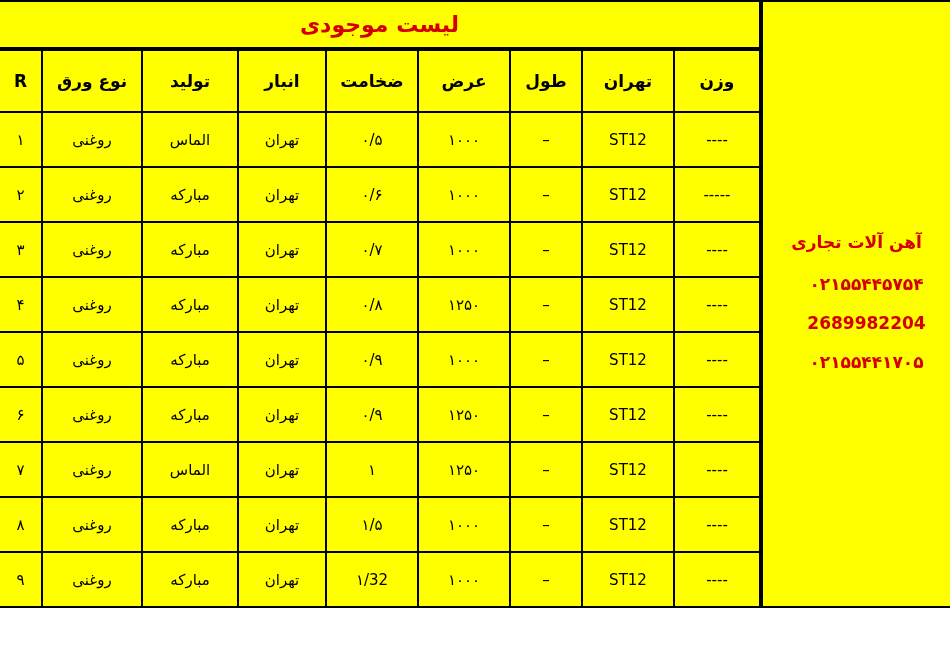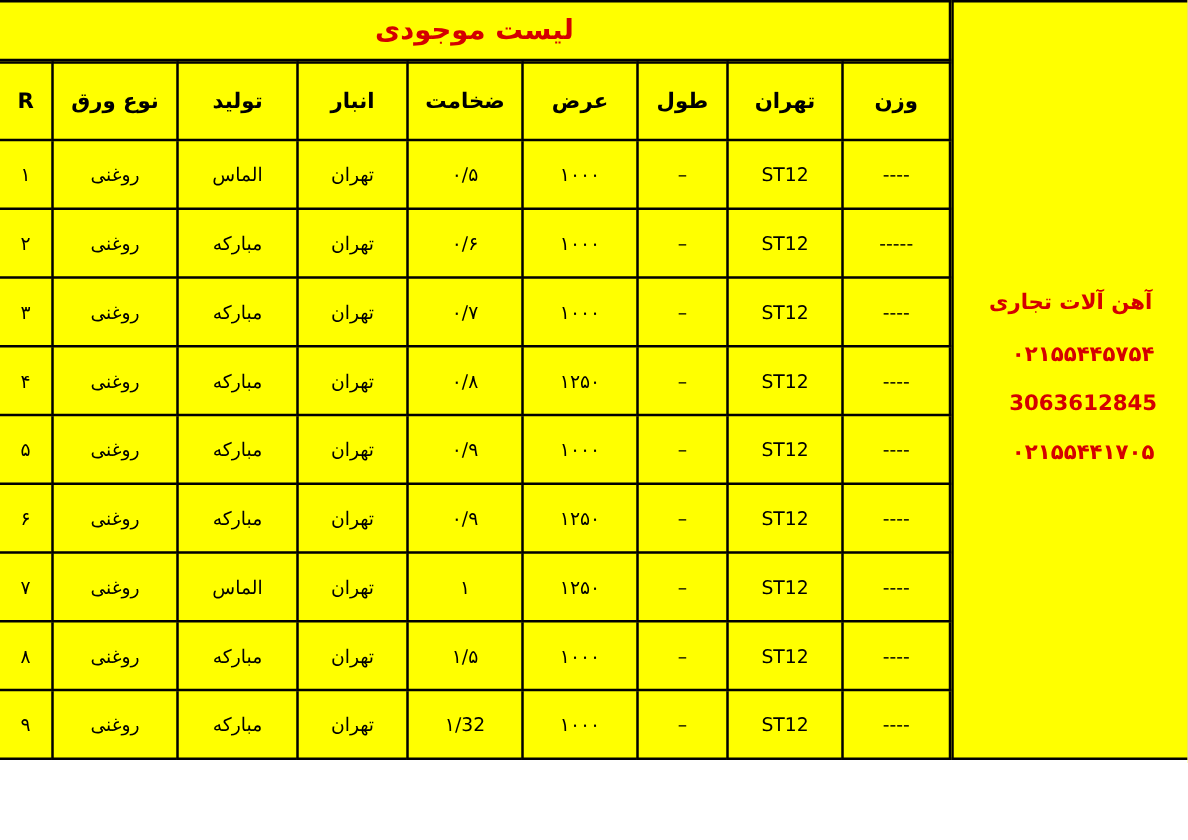--- a/index.html
+++ b/index.html
@@ -253,17 +253,17 @@
           <td>روغنی</td>
           <td>۹</td>
         </tr>
       </tbody>
     </table>
   </div>
 
   <div class="sidebar">
     <div class="sidebar-line">آهن آلات تجاری</div>
     <div class="sidebar-line phone">۰۲۱۵۵۴۴۵۷۵۴</div>
-    <div class="sidebar-line phone">3063612845</div>
+    <div class="sidebar-line phone">2689982204</div>
     <div class="sidebar-line phone">۰۲۱۵۵۴۴۱۷۰۵</div>
   </div>
 
 </div>
 
 </body></html>

